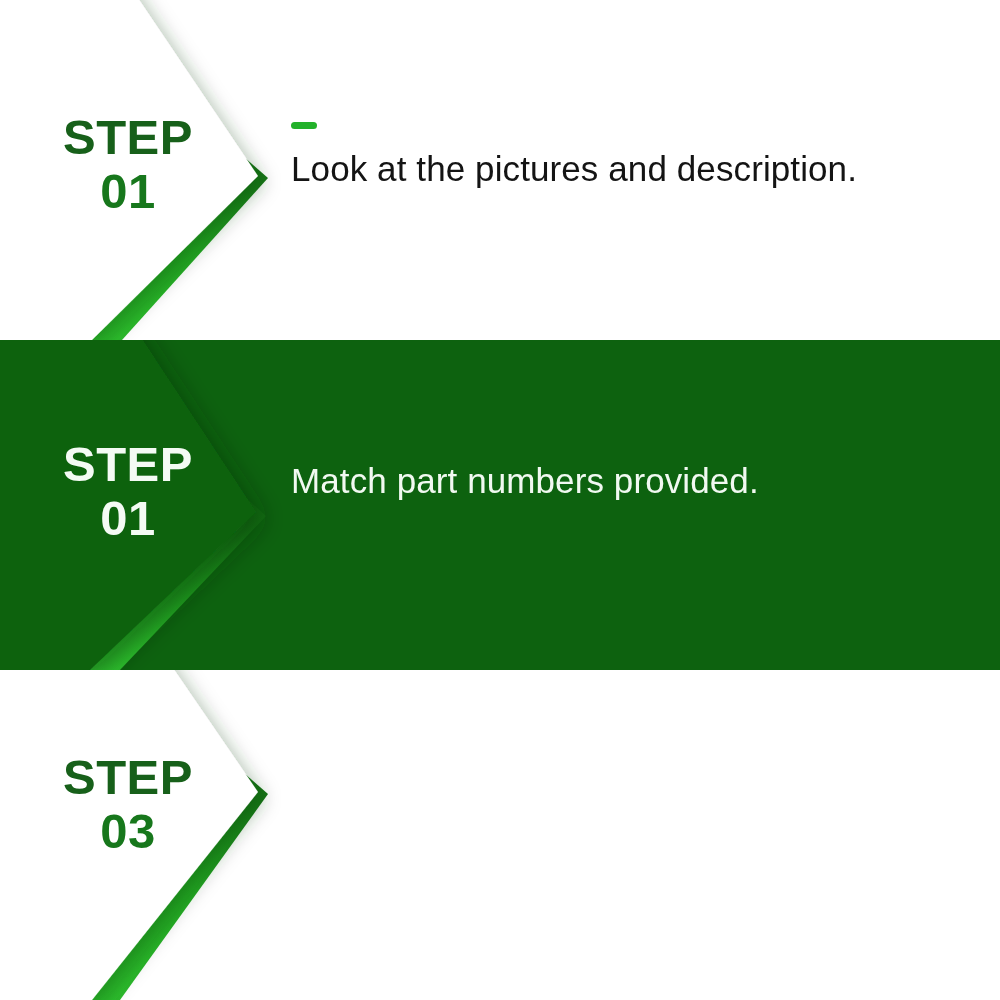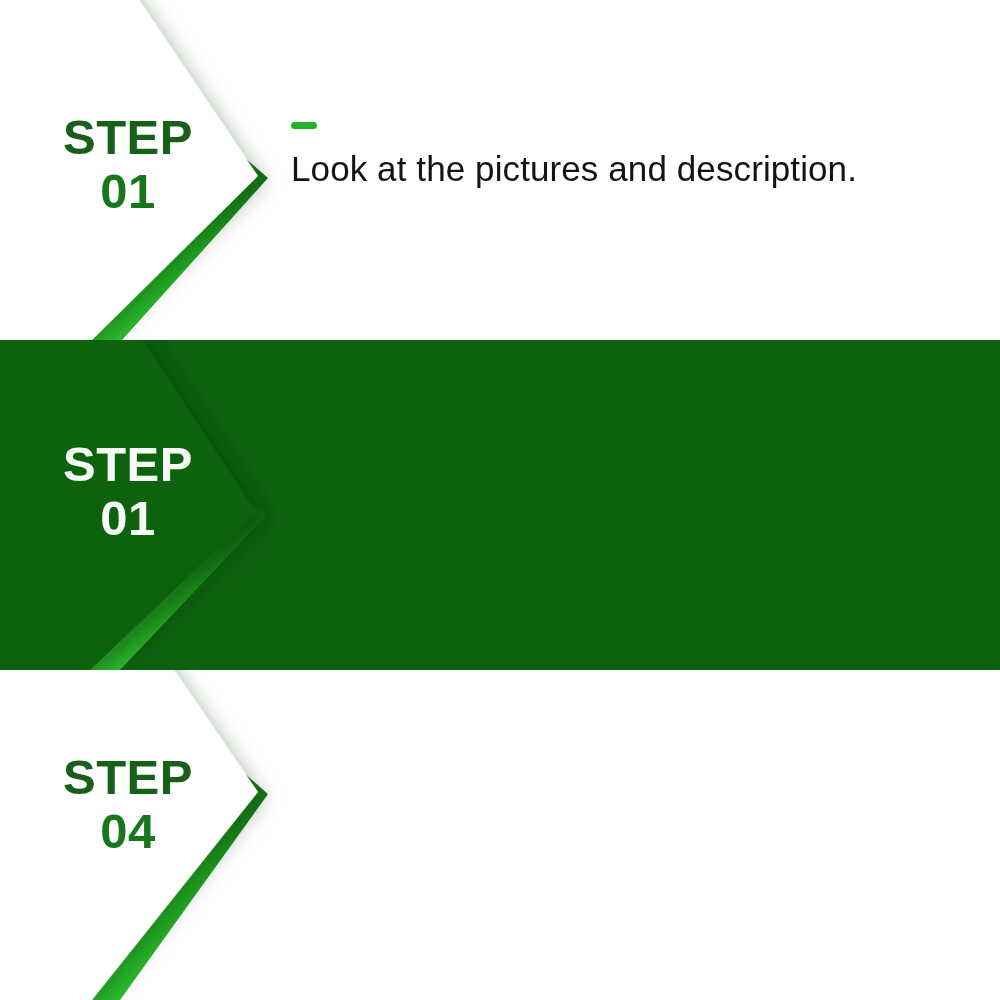--- a/index.html
+++ b/index.html
@@ -166,20 +166,24 @@
         <polygon points="232,145 266,176 120,330 72,330" fill="url(#ribbon2)"></polygon>
         <polygon points="-120,-80 90,-80 256,172 90,330 -120,330" fill="#0d620f" filter="url(#shad2)"></polygon>
       </svg>
     </div>
 
     <div class="step-label">
       <span class="step-word">STEP</span>
       <span class="step-num">01</span>
     </div>
 
+    <div class="desc-block">
+
+      <div class="desc-text">Match part numbers provided.</div>
+    </div>
   </div>
 
   <div class="step-band" id="step-3">
 
     <div class="chevron-wrap">
       <svg class="chevron-svg" width="420" height="330" viewBox="0 0 420 330">
         <defs>
           <linearGradient id="ribbon3" x1="0" y1="1" x2="1" y2="0">
             <stop offset="0%" stop-color="#2fc22f"></stop>
             <stop offset="55%" stop-color="#23a723"></stop>
@@ -189,18 +193,18 @@
             <feDropShadow dx="7" dy="7" stdDeviation="9" flood-color="#0c3b0c" flood-opacity="0.30"></feDropShadow>
           </filter>
         </defs>
         <polygon points="236,96 268,124 120,330 72,330" fill="url(#ribbon3)"></polygon>
         <polygon points="-120,-120 92,-120 258,122 92,330 -120,330" fill="#ffffff" filter="url(#shad3)"></polygon>
       </svg>
     </div>
 
     <div class="step-label">
       <span class="step-word">STEP</span>
-      <span class="step-num">04</span>
+      <span class="step-num">03</span>
     </div>
 
   </div>
 
 </div>
 
 </body></html>

